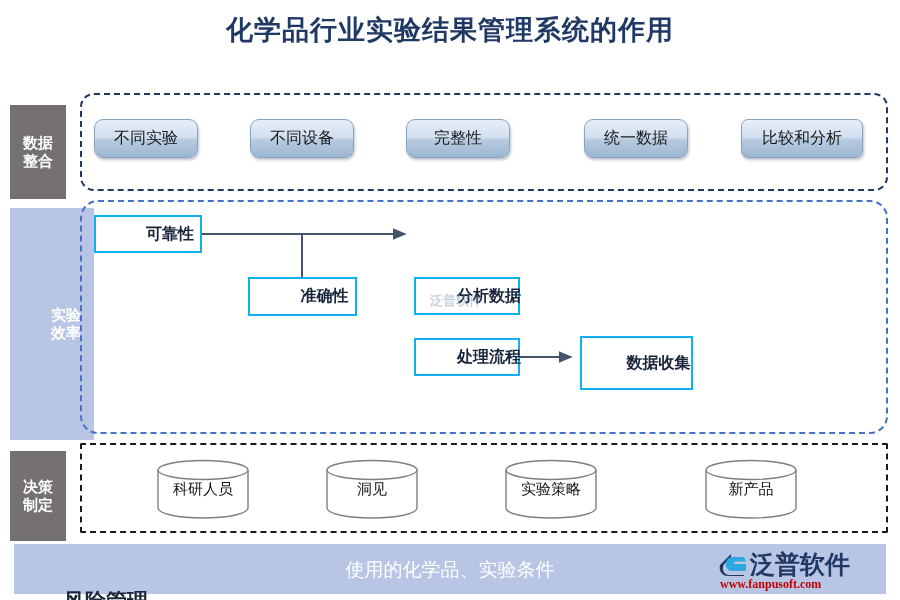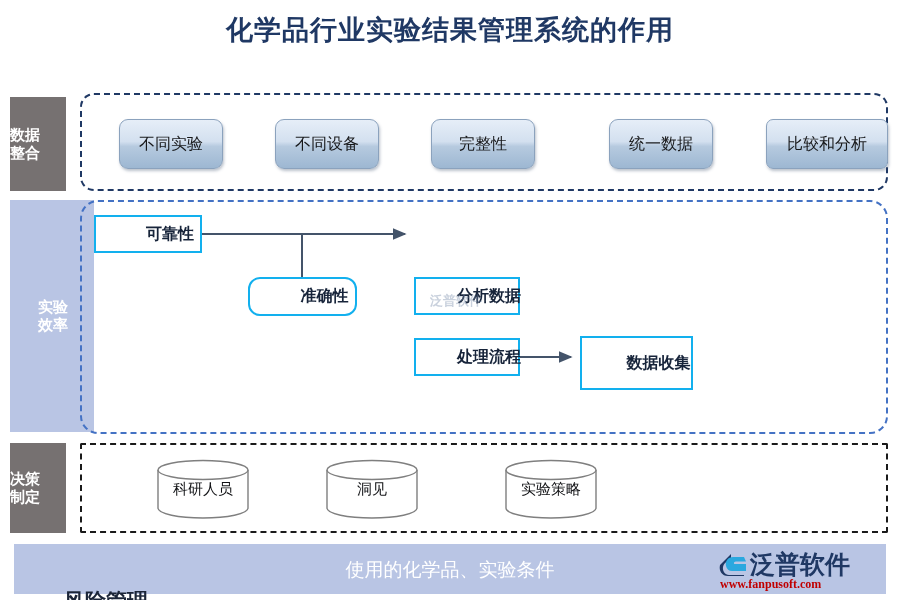--- a/index.html
+++ b/index.html
@@ -32,27 +32,28 @@
     color: #1f3864;
     letter-spacing: 1px;
     white-space: nowrap;
   }
 
   
   .stage-label {
     position: absolute;
     display: flex;
     align-items: center;
-    justify-content: flex-start;
+    justify-content: center;
     text-align: center;
     color: #ffffff;
     font-weight: bold;
     font-size: 15px;
     line-height: 1.18;
     font-family: "Liberation Sans", "DejaVu Sans", sans-serif;
+    margin-top: 8px;
   }
   .stage-label span { display: block; }
   .stage-gray  { background: #767171; }
   .stage-blue  { background: #b9c5e4; }
 
   #label-integration { left: 10px;  top: 97px;  width: 56px; height: 94px; }
   #label-efficiency  { left: 10px;  top: 200px; width: 56px; height: 232px; padding-left: 28px; }
   #label-decision    { left: 10px;  top: 443px; width: 56px; height: 90px; }
 
   
@@ -77,30 +78,29 @@
     border-radius: 2px;
   }
 
   
   .pill {
     position: absolute;
     display: flex;
     align-items: center;
     justify-content: center;
     box-sizing: border-box;
-    height: 50px;
+    height: 39px;
     border: 1px solid #8ba2bd;
     border-radius: 9px;
     background: linear-gradient(to bottom, #e6eef8 0%, #d3e0ef 45%, #b6cadf 55%, #9db7d2 100%);
     box-shadow: 1px 2px 3px rgba(60,80,110,0.35);
     color: #17181a;
     font-size: 16px;
     font-family: "Liberation Sans", "DejaVu Sans", sans-serif;
     white-space: nowrap;
-    margin-left: 25px;
   }
   #pill-0 { left: 94px;  top: 119px; width: 104px; }
   #pill-1 { left: 250px; top: 119px; width: 104px; }
   #pill-2 { left: 406px; top: 119px; width: 104px; }
   #pill-3 { left: 584px; top: 119px; width: 104px; }
   #pill-4 { left: 741px; top: 119px; width: 122px; border-radius: 7px; }
 
   
   .node {
     position: absolute;
@@ -112,21 +112,21 @@
     background: #ffffff;
     color: #17243a;
     font-weight: bold;
     font-size: 16px;
     font-family: "Liberation Sans", "DejaVu Sans", sans-serif;
     white-space: nowrap;
     z-index: 3;
     padding-left: 44px;
   }
   #node-reliability { left: 94px;  top: 215px; width: 108px; height: 38px; }
-  #node-accuracy    { left: 248px; top: 277px; width: 109px; height: 39px; border-radius: 12px; }
+  #node-accuracy    { left: 248px; top: 277px; width: 109px; height: 39px; }
   #node-acquire     { left: 414px; top: 216px; width: 106px; height: 37px; }
   #node-analyze     { left: 414px; top: 277px; width: 106px; height: 38px; }
   #node-process     { left: 414px; top: 338px; width: 106px; height: 38px; }
   #node-collect     { left: 580px; top: 336px; width: 113px; height: 54px; }
 
   
   #connectors {
     position: absolute;
     left: 0; top: 0;
     width: 900px; height: 600px;
@@ -317,20 +317,27 @@
   </div>
 
   <div class="cylinder" id="cyl-2">
     <svg width="96" height="62" viewBox="0 0 96 62">
       <path d="M3,12 L3,50 C3,56 24,60 48,60 C72,60 93,56 93,50 L93,12" fill="#ffffff" stroke="#7f7f7f" stroke-width="1.4"></path>
       <ellipse cx="48" cy="12" rx="45" ry="9.5" fill="#ffffff" stroke="#7f7f7f" stroke-width="1.4"></ellipse>
     </svg>
     <div class="cyl-label">实验策略</div>
   </div>
 
+  <div class="cylinder" id="cyl-3">
+    <svg width="96" height="62" viewBox="0 0 96 62">
+      <path d="M3,12 L3,50 C3,56 24,60 48,60 C72,60 93,56 93,50 L93,12" fill="#ffffff" stroke="#7f7f7f" stroke-width="1.4"></path>
+      <ellipse cx="48" cy="12" rx="45" ry="9.5" fill="#ffffff" stroke="#7f7f7f" stroke-width="1.4"></ellipse>
+    </svg>
+    <div class="cyl-label">新产品</div>
+  </div>
 
   <div id="footer-bar">
     <div id="footer-center">使用的化学品、实验条件</div>
     <div id="footer-left">风险管理</div>
 
     <div id="logo">
       <div id="logo-row">
         <svg id="logo-mark" viewBox="0 0 30 28">
           <path d="M2,14 L13,3 L13,9 C13,9 6,10 5,16 C4.4,20 7,24 11,24 L26,24 L26,25 L10,25 C4,25 0.6,20 2,14 Z" fill="#1f3864"></path>
           <path d="M26,6 L15,6 C10,6 7,10 8,15 C8.6,18 11,20 14,20 L28,20 L28,13 L17,13 C16,13 15.5,12 16.2,11.2 C16.6,10.7 17.3,10.4 18,10.4 L28,10.4 Z" fill="#2aa8df"></path>

